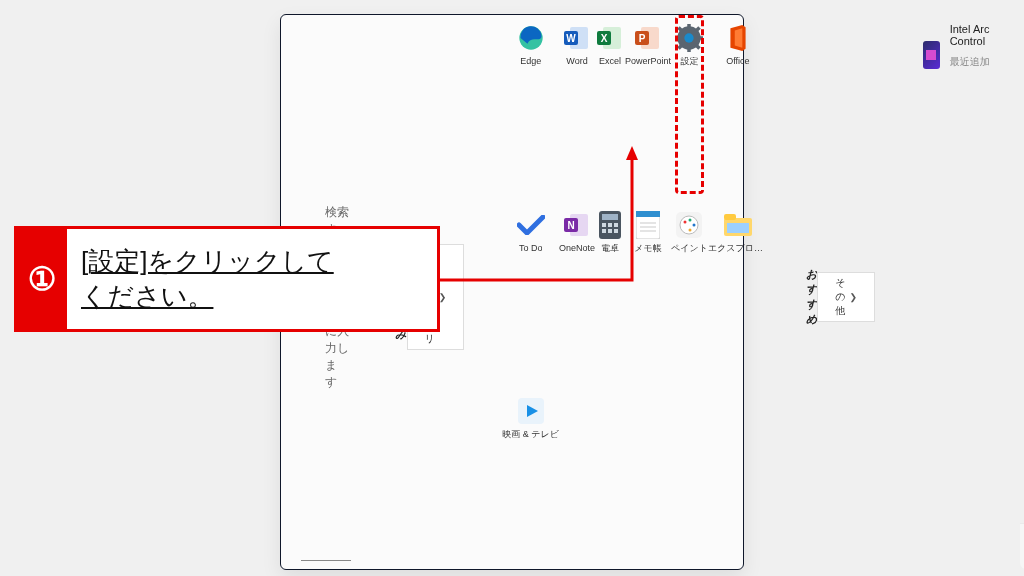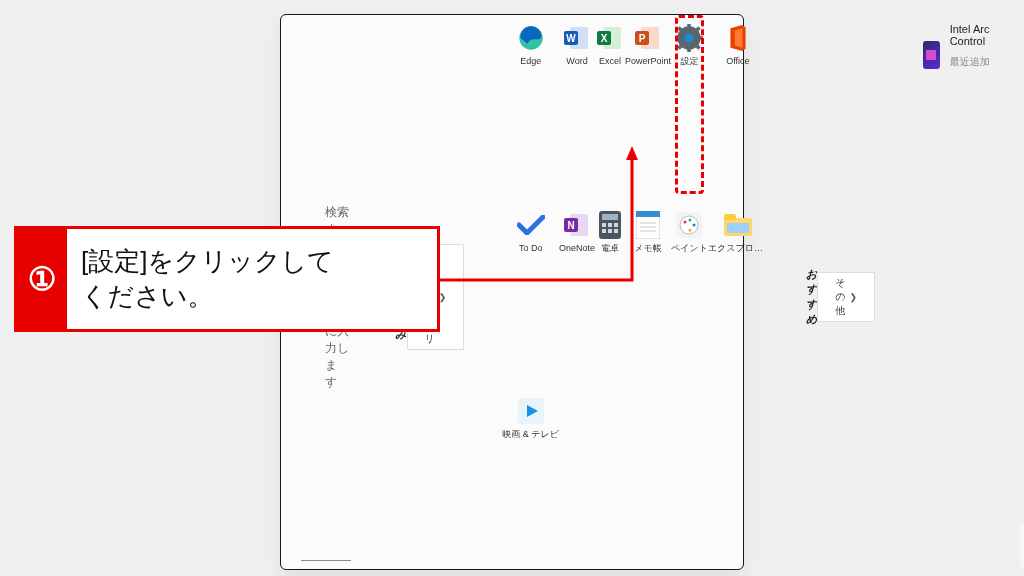--- a/index.html
+++ b/index.html
@@ -166,20 +166,21 @@
     font-size: 32px;
     font-weight: 600;
   }
   .callout-text {
     padding: 6px 14px;
     font-size: 26px;
     line-height: 1.35;
     color: #111;
     white-space: pre-line;
     font-family: "Yu Gothic", "Meiryo", sans-serif;
+    text-decoration: underline;
   }
   .arrow {
     position: absolute;
     z-index: 4;
     pointer-events: none;
   }
   
   .sq { width:30px;height:30px;border-radius:5px; }
 </style>
 </head>

